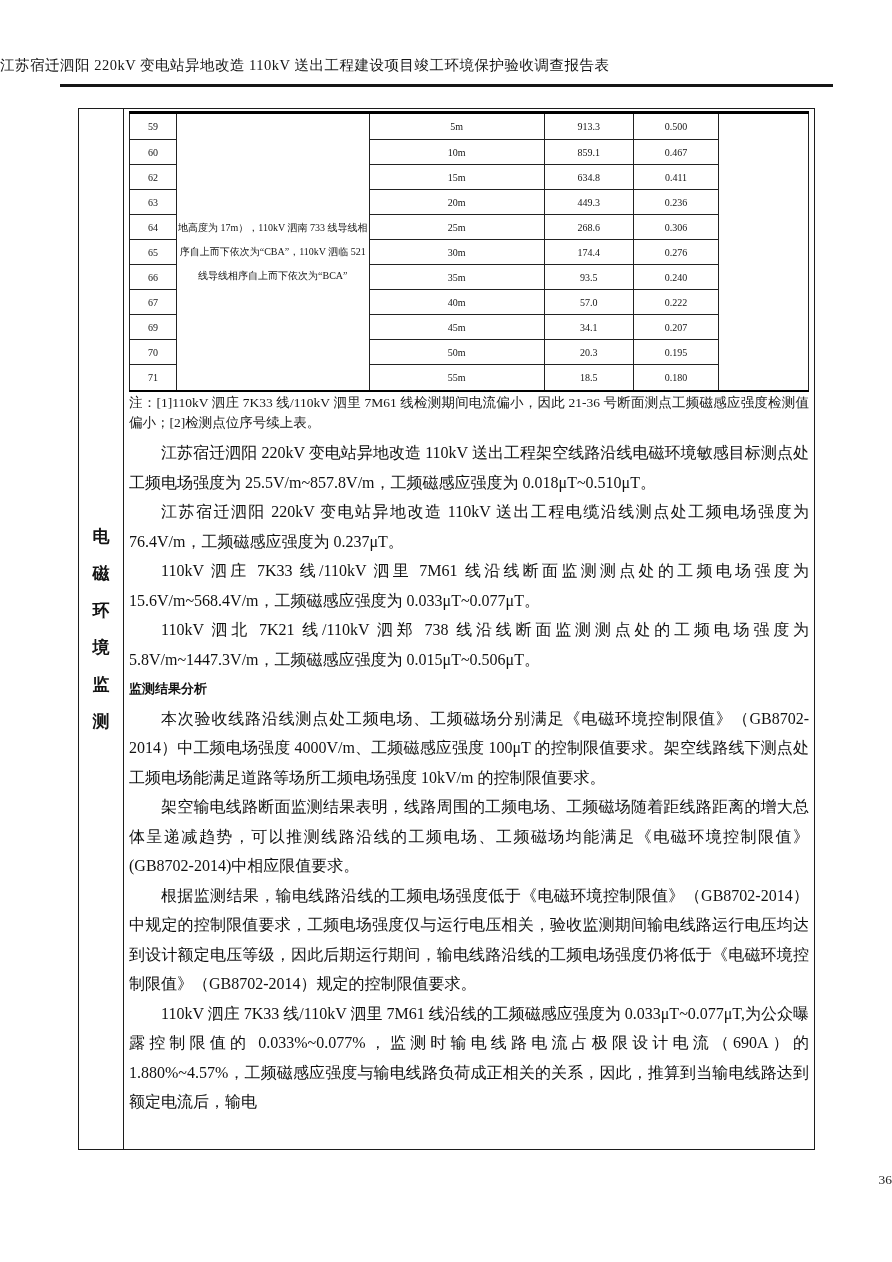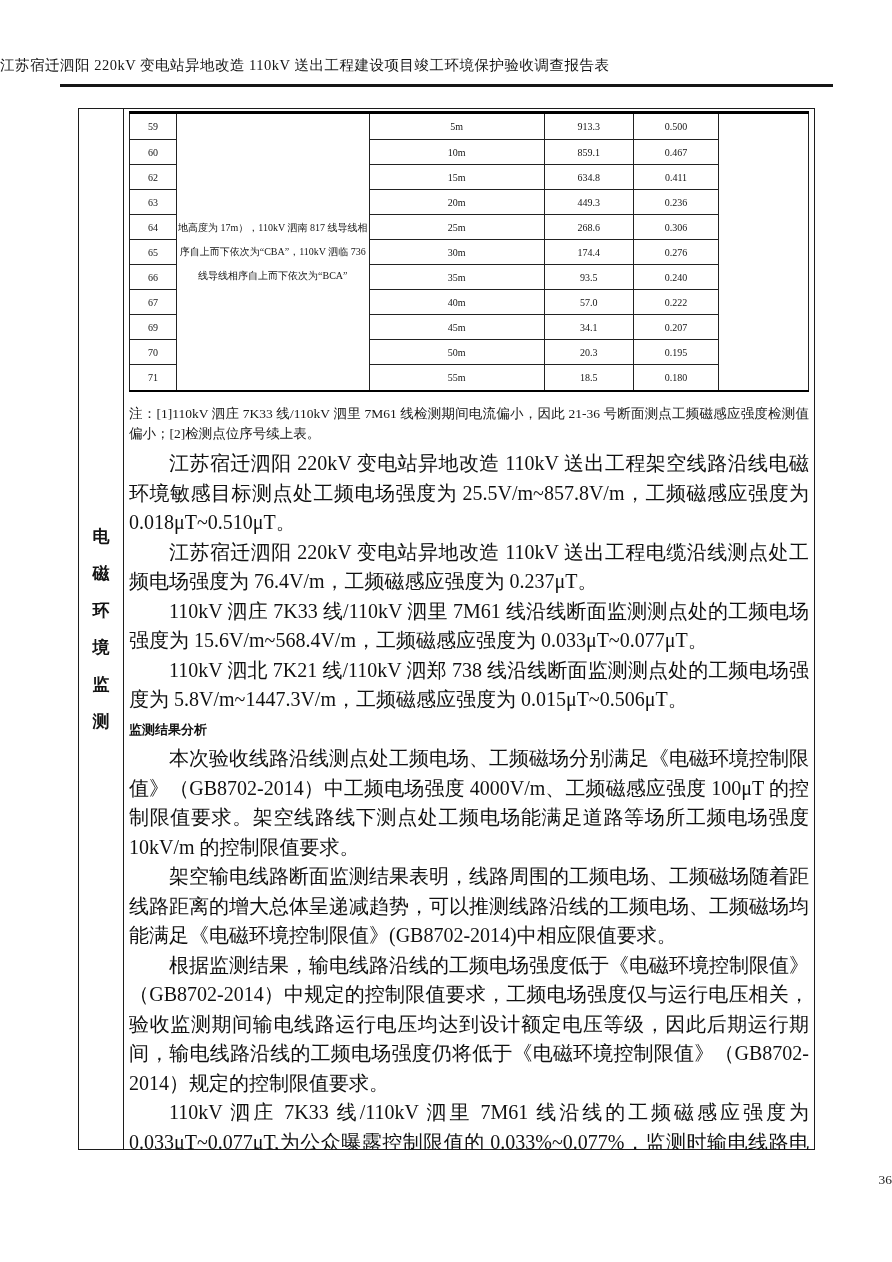--- a/index.html
+++ b/index.html
@@ -43,26 +43,26 @@
   }
   table.meas td {
     border:1px solid #222; text-align:center; vertical-align:middle;
     font-size:10px; color:#141414; padding:0;
   }
   td.c-desc {
     font-size:14px; line-height:24px; padding:0 9px; color:#181818;
   }
   td.c-empty { border-left:1px solid #222; }
   .note {
-    margin-top:12px; font-size:13.5px; line-height:20px; color:#161616;
+    margin-top:1px; font-size:13.5px; line-height:20px; color:#161616;
     text-align:justify;
   }
   .paras { margin-top:5px; }
   .paras p {
-    font-size:20px; line-height:29.5px; text-align:justify; text-align-last:left;
+    font-size:16px; line-height:29.5px; text-align:justify; text-align-last:left;
     text-indent:2em; color:#111;
   }
   .paras p.heading {
     text-indent:0; font-weight:bold; font-size:13px;
   }
   .page-number {
     position:absolute; top:1172px; left:0; width:892px;
     text-align:right; font-size:13.5px; color:#222;
   }
 </style>
@@ -90,21 +90,21 @@
         <col style="width:6.9%">
           <col style="width:28.4%">
           <col style="width:25.8%">
         <col style="width:13.1%">
           <col style="width:12.6%">
           <col style="width:13.2%">
       </colgroup>
       <tbody>
         <tr>
           <td class="c-no">59</td>
-          <td class="c-desc" rowspan="11">地高度为 17m），110kV 泗南 817 线导线相序自上而下依次为“CBA”，110kV 泗临 736 线导线相序自上而下依次为“BCA”</td>
+          <td class="c-desc" rowspan="11">地高度为 17m），110kV 泗南 733 线导线相序自上而下依次为“CBA”，110kV 泗临 521 线导线相序自上而下依次为“BCA”</td>
           <td>5m</td>
           <td>913.3</td>
           <td>0.500</td>
           <td class="c-empty" rowspan="11"></td>
         </tr>
         <tr>
           <td>60</td>
           <td>10m</td>
           <td>859.1</td>
           <td>0.467</td>

